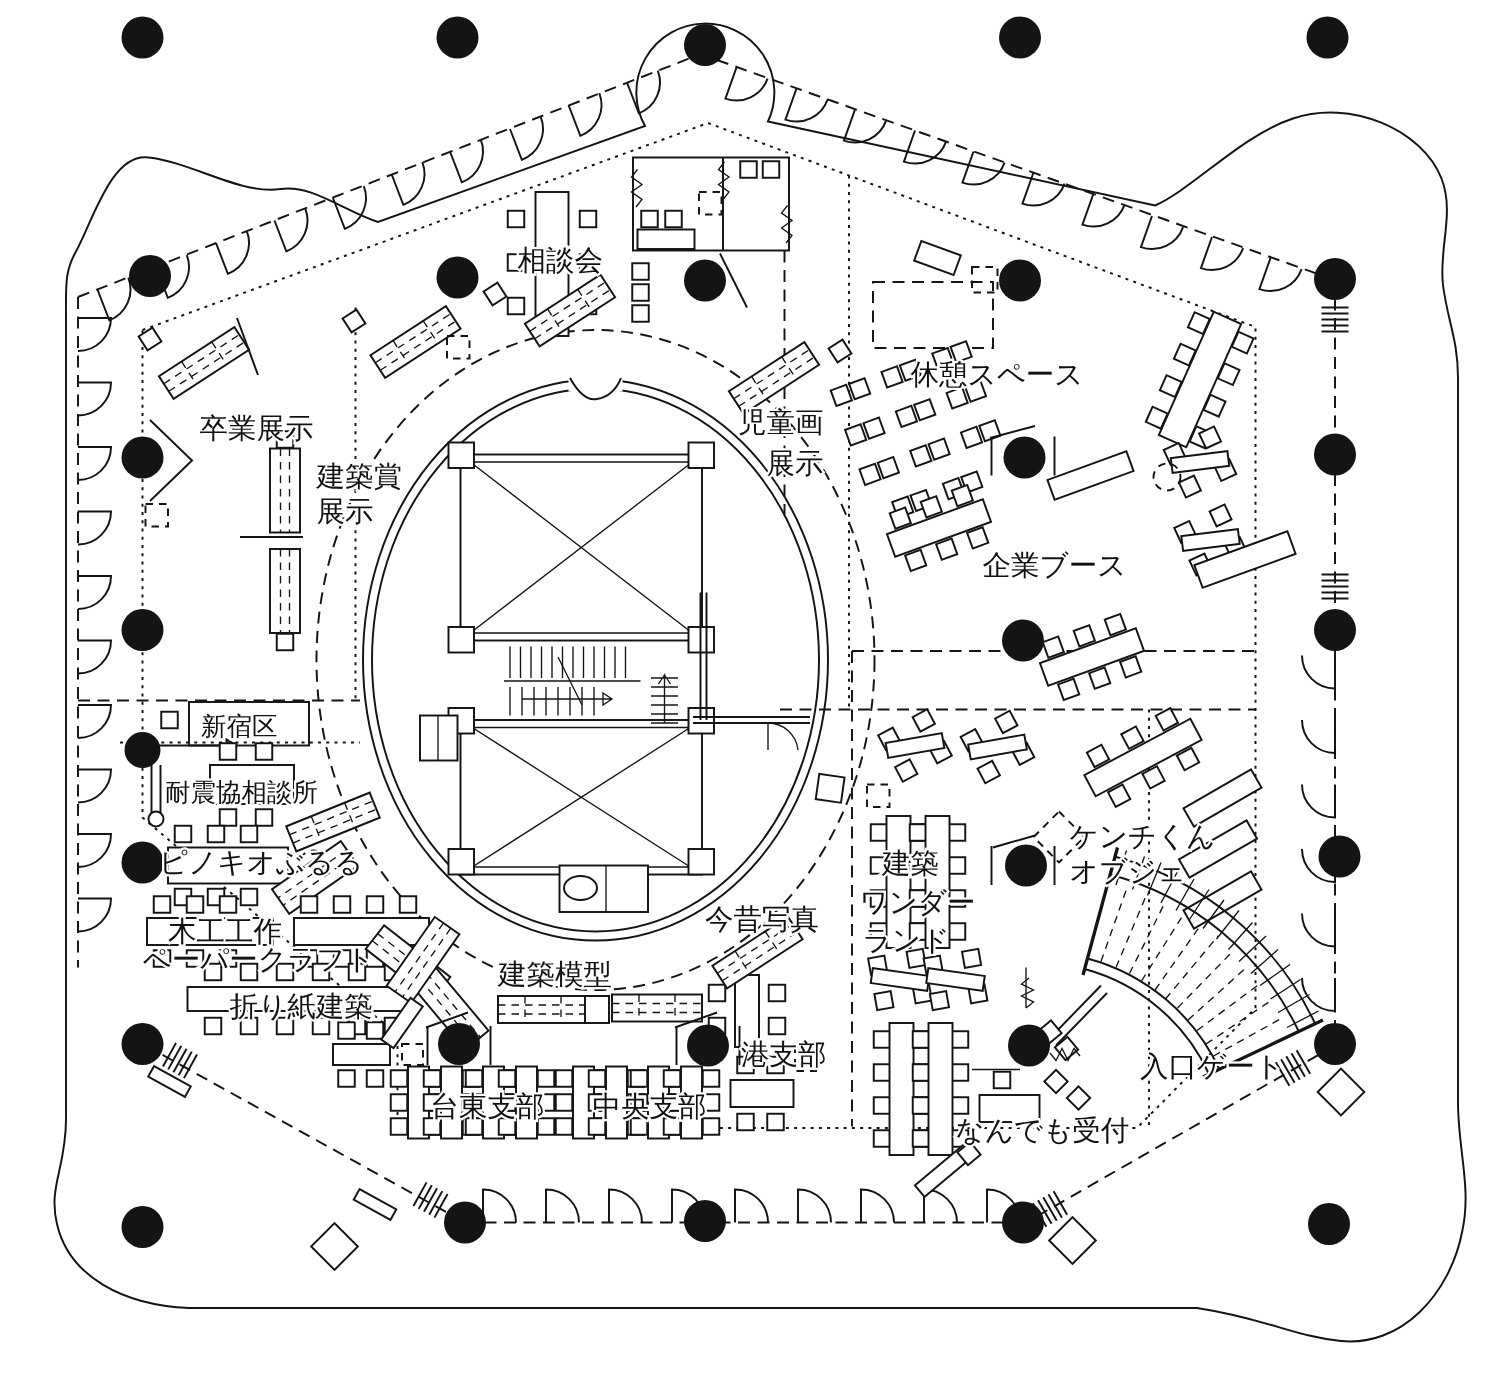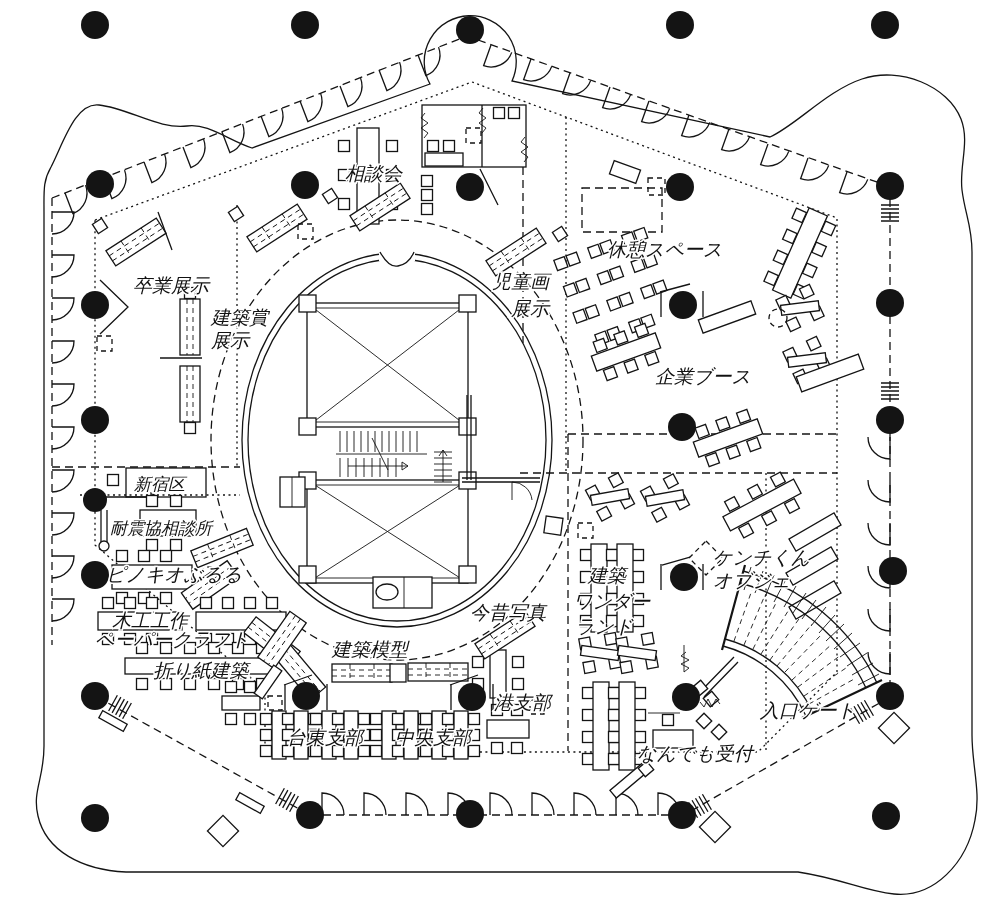--- a/index.html
+++ b/index.html
@@ -1,17 +1,17 @@
 <!DOCTYPE html>
 <html><head>
 <meta charset="utf-8">
 <style>
   html,body{margin:0;padding:0;background:#fff;}
   .stage{position:relative;width:1000px;height:922px;background:#fff;overflow:hidden;
-         font-family:"Liberation Sans","DejaVu Sans",sans-serif;font-style:italic;}
+         font-family:"Liberation Sans","DejaVu Sans",sans-serif;}
   svg{position:absolute;inset:0;}
   .w{fill:none;stroke:#141414;stroke-width:1.3;}
   .w2{fill:none;stroke:#141414;stroke-width:2.2;}
   .thin{fill:none;stroke:#141414;stroke-width:0.9;}
   .dash{stroke-dasharray:8 5;}
   .dsh2{stroke-dasharray:5 4;}
   .dot{stroke-dasharray:2 3.5;}
   .fw{fill:#fff;stroke:#141414;stroke-width:1.3;}
   .ink{fill:#141414;stroke:none;}
   .lbl{font-size:19px;fill:#111;stroke:#fff;stroke-width:3px;paint-order:stroke;

